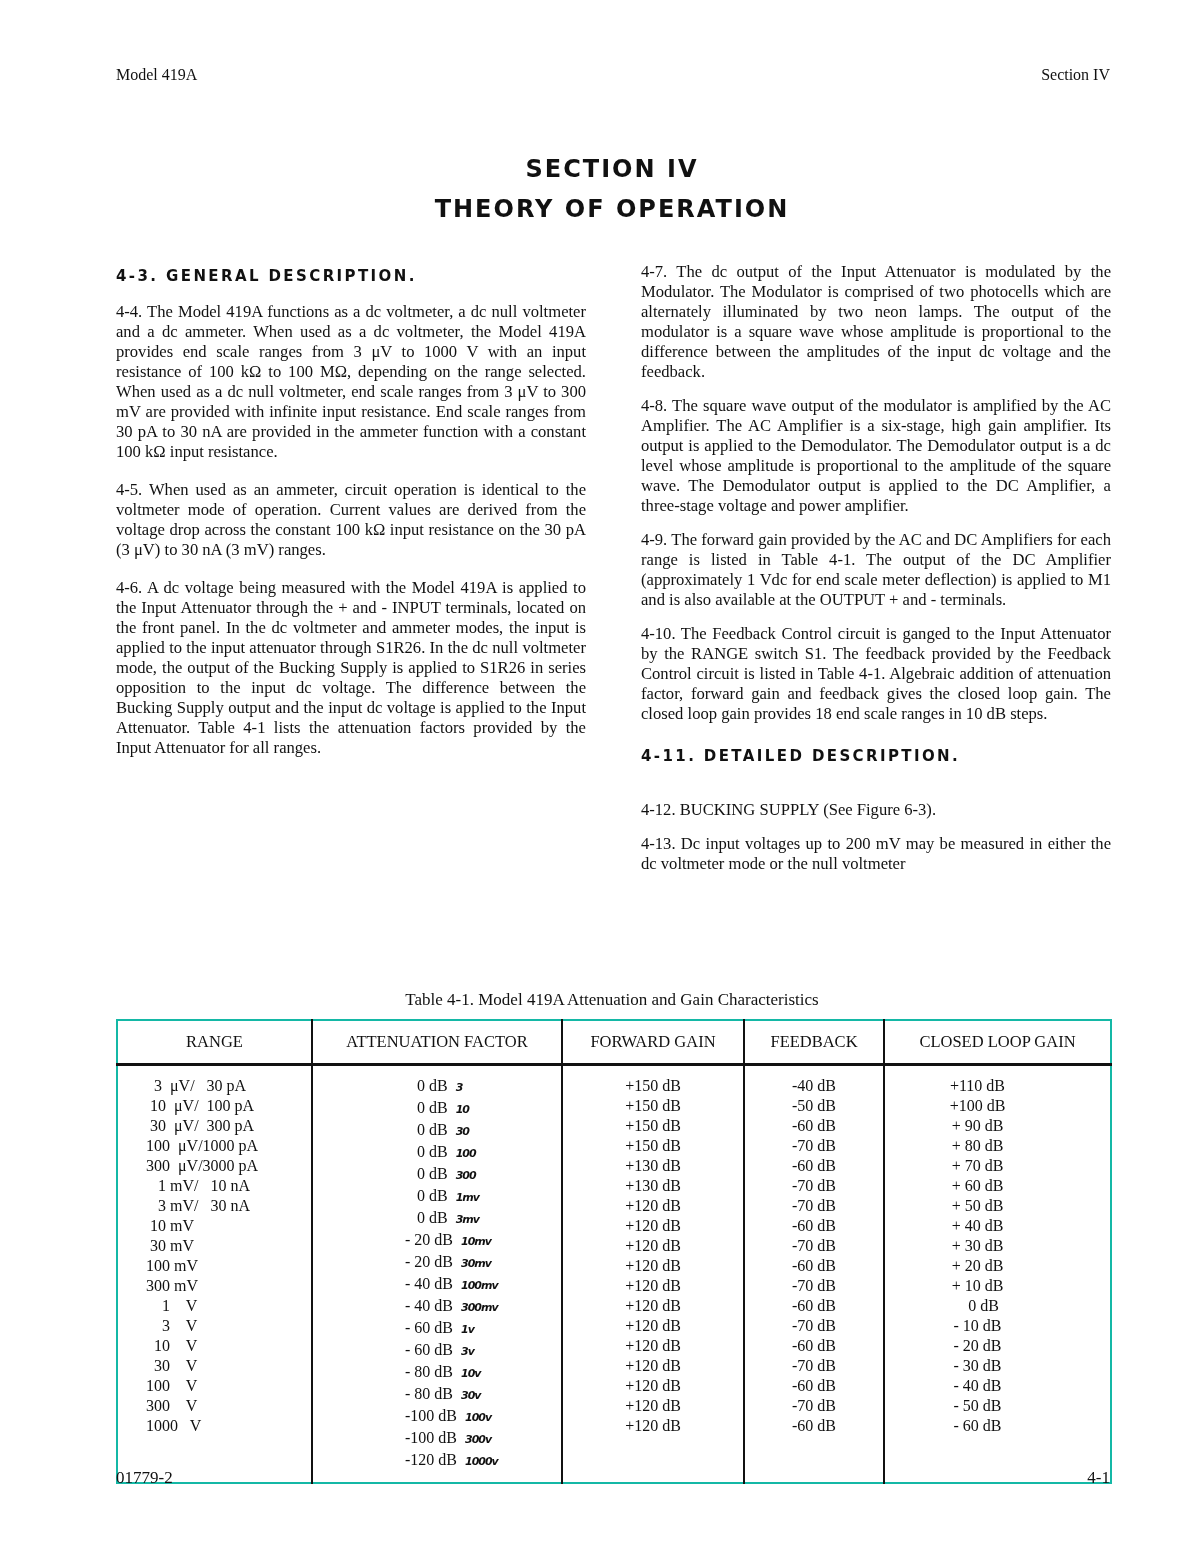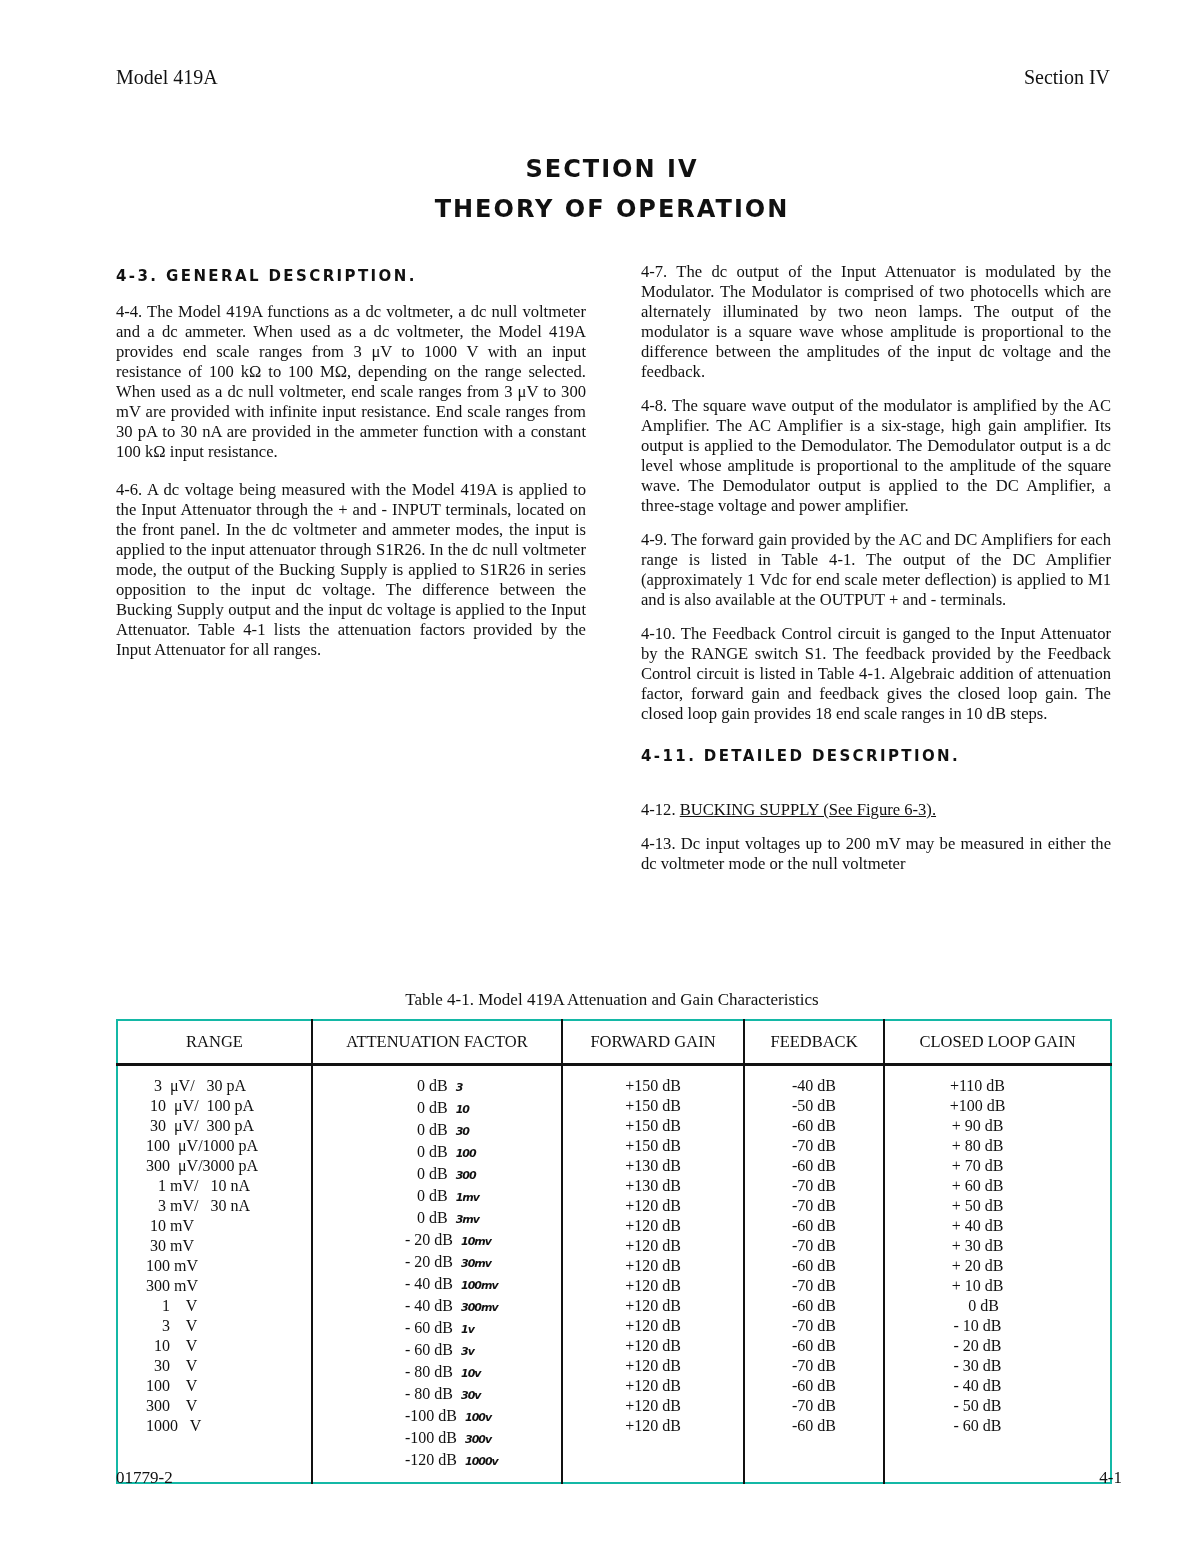--- a/index.html
+++ b/index.html
@@ -1,58 +1,59 @@
 <!DOCTYPE html>
 <html><head>
 <meta charset="utf-8">
 <style>
   html, body { margin: 0; padding: 0; background: #fff; }
   body { width: 1202px; height: 1552px; position: relative; color: #111; font-family: "Liberation Serif", "DejaVu Serif", serif; overflow: hidden; }
-  .hdr { position: absolute; top: 66px; font-size: 20px; }
+  .hdr { position: absolute; top: 66px; font-size: 16px; }
   .hdr.left { left: 116px; }
   .hdr.right { right: 92px; }
   .title { position: absolute; left: 0; width: 1224px; text-align: center; font-family: "DejaVu Sans", "Liberation Sans", sans-serif; font-weight: bold; font-size: 24px; letter-spacing: 2px; }
   .col { position: absolute; top: 262px; font-size: 16.6px; line-height: 20px; text-align: justify; }
   .col.left { left: 116px; width: 470px; }
   .col.right { left: 641px; width: 470px; }
   .sec-head { font-family: "DejaVu Sans", "Liberation Sans", sans-serif; font-weight: bold; font-size: 15px; letter-spacing: 2.4px; margin: 4px 0 16px 0; }
   p { margin: 0 0 14px 0; }
-  .u { text-decoration: underline; }
+  .u { }
   .caption { position: absolute; top: 990px; left: 0; width: 1224px; text-align: center; font-size: 17px; }
   table.tbl { position: absolute; left: 116px; top: 1019px; width: 996px; border-collapse: collapse; border: 2px solid #14b8a6; font-size: 16px; }
   table.tbl th { font-weight: normal; height: 40px; border-left: 2px solid #111; border-bottom: 3px solid #111; text-align: center; font-size: 16.5px; }
   table.tbl th:first-child { border-left: none; }
   table.tbl td { vertical-align: top; border-left: 2px solid #111; padding: 10px 0 10px 0; line-height: 20px; }
   table.tbl td:first-child { border-left: none; }
   .cell-line { white-space: pre; }
   .c-range { width: 193px; padding-left: 0; }
   .c-range .cell-line { padding-left: 28px; }
   .c-att { width: 248px; }
   .c-att .cell-line { padding-left: 92px; }
   .c-fwd { width: 180px; text-align: center; }
   .c-fb { width: 138px; text-align: center; }
   .c-clg { text-align: center; }
   .c-clg .cell-line { padding-right: 40px; }
   .hand { font-family: "DejaVu Sans", sans-serif; font-style: italic; font-size: 11px; font-weight: bold; margin-left: 8px; letter-spacing: -1px; }
   .footer { position: absolute; top: 1468px; font-size: 17px; }
   .footer.left { left: 116px; }
-  .footer.right { right: 80px; }
+  .footer.right { right: 92px; }
 </style>
 </head>
 <body>
 
 <div class="hdr left">Model 419A</div>
 <div class="hdr right">Section IV</div>
 
 <div class="title" style="top:155px">SECTION IV</div>
 <div class="title" style="top:195px">THEORY OF OPERATION</div>
 
 <div class="col left">
   <div class="sec-head">4-3. GENERAL DESCRIPTION.</div>
   <p>4-4. The Model 419A functions as a dc voltmeter, a dc null voltmeter and a dc ammeter. When used as a dc voltmeter, the Model 419A provides end scale ranges from 3 μV to 1000 V with an input resistance of 100 kΩ to 100 MΩ, depending on the range selected. When used as a dc null voltmeter, end scale ranges from 3 μV to 300 mV are provided with infinite input resistance. End scale ranges from 30 pA to 30 nA are provided in the ammeter function with a constant 100 kΩ input resistance.</p>
+  <p style="margin-top:18px">4-5. When used as an ammeter, circuit operation is identical to the voltmeter mode of operation. Current values are derived from the voltage drop across the constant 100 kΩ input resistance on the 30 pA (3 μV) to 30 nA (3 mV) ranges.</p>
   <p style="margin-top:18px">4-6. A dc voltage being measured with the Model 419A is applied to the Input Attenuator through the + and - INPUT terminals, located on the front panel. In the dc voltmeter and ammeter modes, the input is applied to the input attenuator through S1R26. In the dc null voltmeter mode, the output of the Bucking Supply is applied to S1R26 in series opposition to the input dc voltage. The difference between the Bucking Supply output and the input dc voltage is applied to the Input Attenuator. Table 4-1 lists the attenuation factors provided by the Input Attenuator for all ranges.</p>
 </div>
 
 <div class="col right">
   <p>4-7. The dc output of the Input Attenuator is modulated by the Modulator. The Modulator is comprised of two photocells which are alternately illuminated by two neon lamps. The output of the modulator is a square wave whose amplitude is proportional to the difference between the amplitudes of the input dc voltage and the feedback.</p>
   <p>4-8. The square wave output of the modulator is amplified by the AC Amplifier. The AC Amplifier is a six-stage, high gain amplifier. Its output is applied to the Demodulator. The Demodulator output is a dc level whose amplitude is proportional to the amplitude of the square wave. The Demodulator output is applied to the DC Amplifier, a three-stage voltage and power amplifier.</p>
   <p>4-9. The forward gain provided by the AC and DC Amplifiers for each range is listed in Table 4-1. The output of the DC Amplifier (approximately 1 Vdc for end scale meter deflection) is applied to M1 and is also available at the OUTPUT + and - terminals.</p>
   <p>4-10. The Feedback Control circuit is ganged to the Input Attenuator by the RANGE switch S1. The feedback provided by the Feedback Control circuit is listed in Table 4-1. Algebraic addition of attenuation factor, forward gain and feedback gives the closed loop gain. The closed loop gain provides 18 end scale ranges in 10 dB steps.</p>
   <div class="sec-head" style="margin-top:22px;margin-bottom:34px">4-11. DETAILED DESCRIPTION.</div>
   <p>

